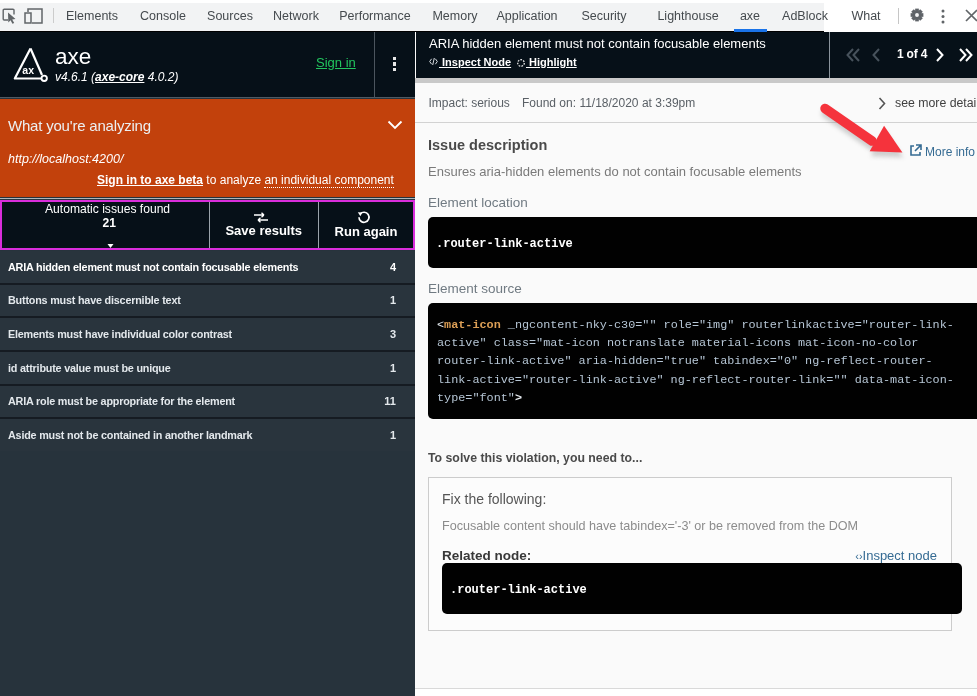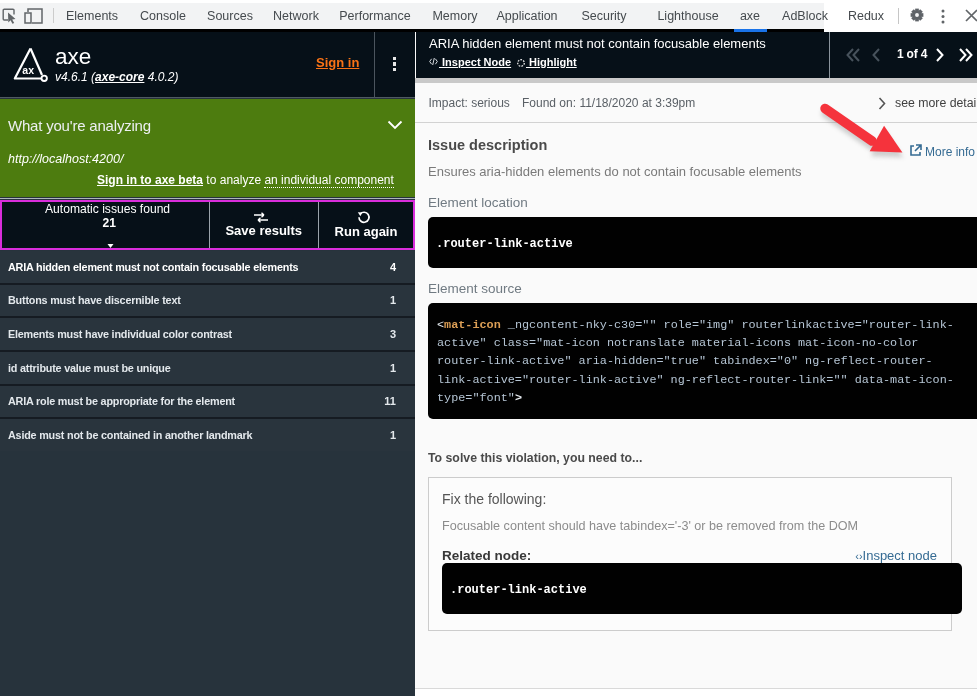--- a/index.html
+++ b/index.html
@@ -2,28 +2,28 @@
 <html><head>
 <meta charset="utf-8">
 <style>
   * { margin:0; padding:0; box-sizing:border-box; }
   html,body { width:977px; height:696px; overflow:hidden; }
   body { font-family:"Liberation Sans", sans-serif; position:relative; background:#fff; }
   .abs { position:absolute; }
   .mono { font-family:"Liberation Mono", monospace; }
 
   
-  #devbar { left:0; top:0; width:824px; height:32px; background:#f2f3f4; border-bottom:3px solid #000000; }
+  #devbar { left:0; top:0; width:824px; height:32px; background:#f2f3f4; border-bottom:1px solid #000000; }
   #devbar .tab { position:absolute; top:9px; font-size:12.5px; color:#454a4e; transform:translateX(-50%); white-space:nowrap; }
   #axeline { position:absolute; left:734px; top:29px; width:33px; height:3px; background:#1a73e8; }
 
   
   #left { left:0; top:32px; width:415px; height:664px; background:#27333c; }
   #lhead { position:absolute; left:0; top:0; width:415px; height:66px; background:#061018; border-bottom:1px solid #505a62; }
-  #lsection { position:absolute; left:0; top:67px; width:415px; height:98px; background:#4d7c0f; }
+  #lsection { position:absolute; left:0; top:67px; width:415px; height:98px; background:#c2410c; }
   #toolbar { position:absolute; left:0; top:168px; width:415px; height:50px; background:#061018; border:2px solid #d92ddb; display:flex; }
   #toolbar .cell { height:100%; display:flex; align-items:center; color:#fff;flex-direction:column; }
   #toolbar .sep { width:1px; height:100%; background:#9aa3ab; }
   .row { position:absolute; left:0; width:415px; height:31.6px; background:#29343d; color:#e3e8ec; font-size:10.8px; letter-spacing:-0.2px; font-weight:bold; display:flex; align-items:center; }
   .row .t { padding-left:8px; flex:1; }
   .row .c { padding-right:19px; font-size:11px; letter-spacing:0; }
 
   
   #right { left:415px; top:32px; width:562px; height:664px; background:#fafafa; }
   #rhead { position:absolute; left:1px; top:0; width:561px; height:46px; background:#061018; color:#fff; }
@@ -51,21 +51,21 @@
   <div class="tab" style="left:163px;">Console</div>
   <div class="tab" style="left:230px;">Sources</div>
   <div class="tab" style="left:296px;">Network</div>
   <div class="tab" style="left:375px;">Performance</div>
   <div class="tab" style="left:455px;">Memory</div>
   <div class="tab" style="left:527px;">Application</div>
   <div class="tab" style="left:604px;">Security</div>
   <div class="tab" style="left:688px;">Lighthouse</div>
   <div class="tab" style="left:750px;">axe</div>
   <div class="tab" style="left:805px;">AdBlock</div>
-  <div class="tab" style="left:866px;">Redux</div>
+  <div class="tab" style="left:866px;">What</div>
   <div id="axeline"></div>
 
   <div class="abs" style="left:898px;top:8px;width:1px;height:16px;background:#c6c6c6;"></div>
   <svg class="abs" style="left:910px;top:8px;" width="14" height="14" viewBox="0 0 16 16">
     <g fill="#5f6368">
       <circle cx="8" cy="8" r="5.2"></circle>
       <rect x="5.9" y="0.7" width="4.2" height="14.6"></rect>
       <rect x="0.7" y="5.9" width="14.6" height="4.2"></rect>
       <rect x="5.9" y="0.7" width="4.2" height="14.6" transform="rotate(45 8 8)"></rect>
       <rect x="5.9" y="0.7" width="4.2" height="14.6" transform="rotate(135 8 8)"></rect>
@@ -88,21 +88,21 @@
   <div id="lhead">
 
     <svg class="abs" style="left:10px;top:10px;" width="42" height="42" viewBox="0 0 42 42">
       <path d="M20.5 6.5 L4.8 36.5 L34 36.5" fill="none" stroke="#fff" stroke-width="2.2" stroke-linejoin="round"></path>
       <path d="M20.5 6.5 L32 33" fill="none" stroke="#fff" stroke-width="2.2"></path>
       <circle cx="34.2" cy="36.3" r="2.7" fill="#061018" stroke="#fff" stroke-width="1.9"></circle>
       <text x="12.2" y="31.8" fill="#fff" font-size="10.5" font-weight="bold" letter-spacing="0.2" font-family="Liberation Sans">ax</text>
     </svg>
     <div class="abs" style="left:55px;top:12px;font-size:22.5px;color:#fff;">axe</div>
     <div class="abs" style="left:55px;top:38px;font-size:12px;color:#fff;font-style:italic;">v4.6.1 (<span style="font-weight:bold;text-decoration:underline;">axe-core</span> 4.0.2)</div>
-    <div class="abs" style="left:316px;top:22.5px;font-size:13px;color:#f97316;font-weight:bold;text-decoration:underline;">Sign in</div>
+    <div class="abs" style="left:316px;top:22.5px;font-size:13px;color:#22c55e;font-weight:normal;text-decoration:underline;">Sign in</div>
     <div class="abs" style="left:374px;top:0px;width:1px;height:66px;background:#4b555e;"></div>
     <div class="abs" style="left:393px;top:25px;">
       <div style="width:3.4px;height:3.4px;background:#e8e8e8;margin-bottom:2px;"></div>
       <div style="width:3.4px;height:3.4px;background:#e8e8e8;margin-bottom:2px;"></div>
       <div style="width:3.4px;height:3.4px;background:#e8e8e8;"></div>
     </div>
   </div>
 
   <div id="lsection">
     <div class="abs" style="left:8px;top:18px;font-size:15px;letter-spacing:-0.2px;color:#eceff1;">What you're analyzing</div>

